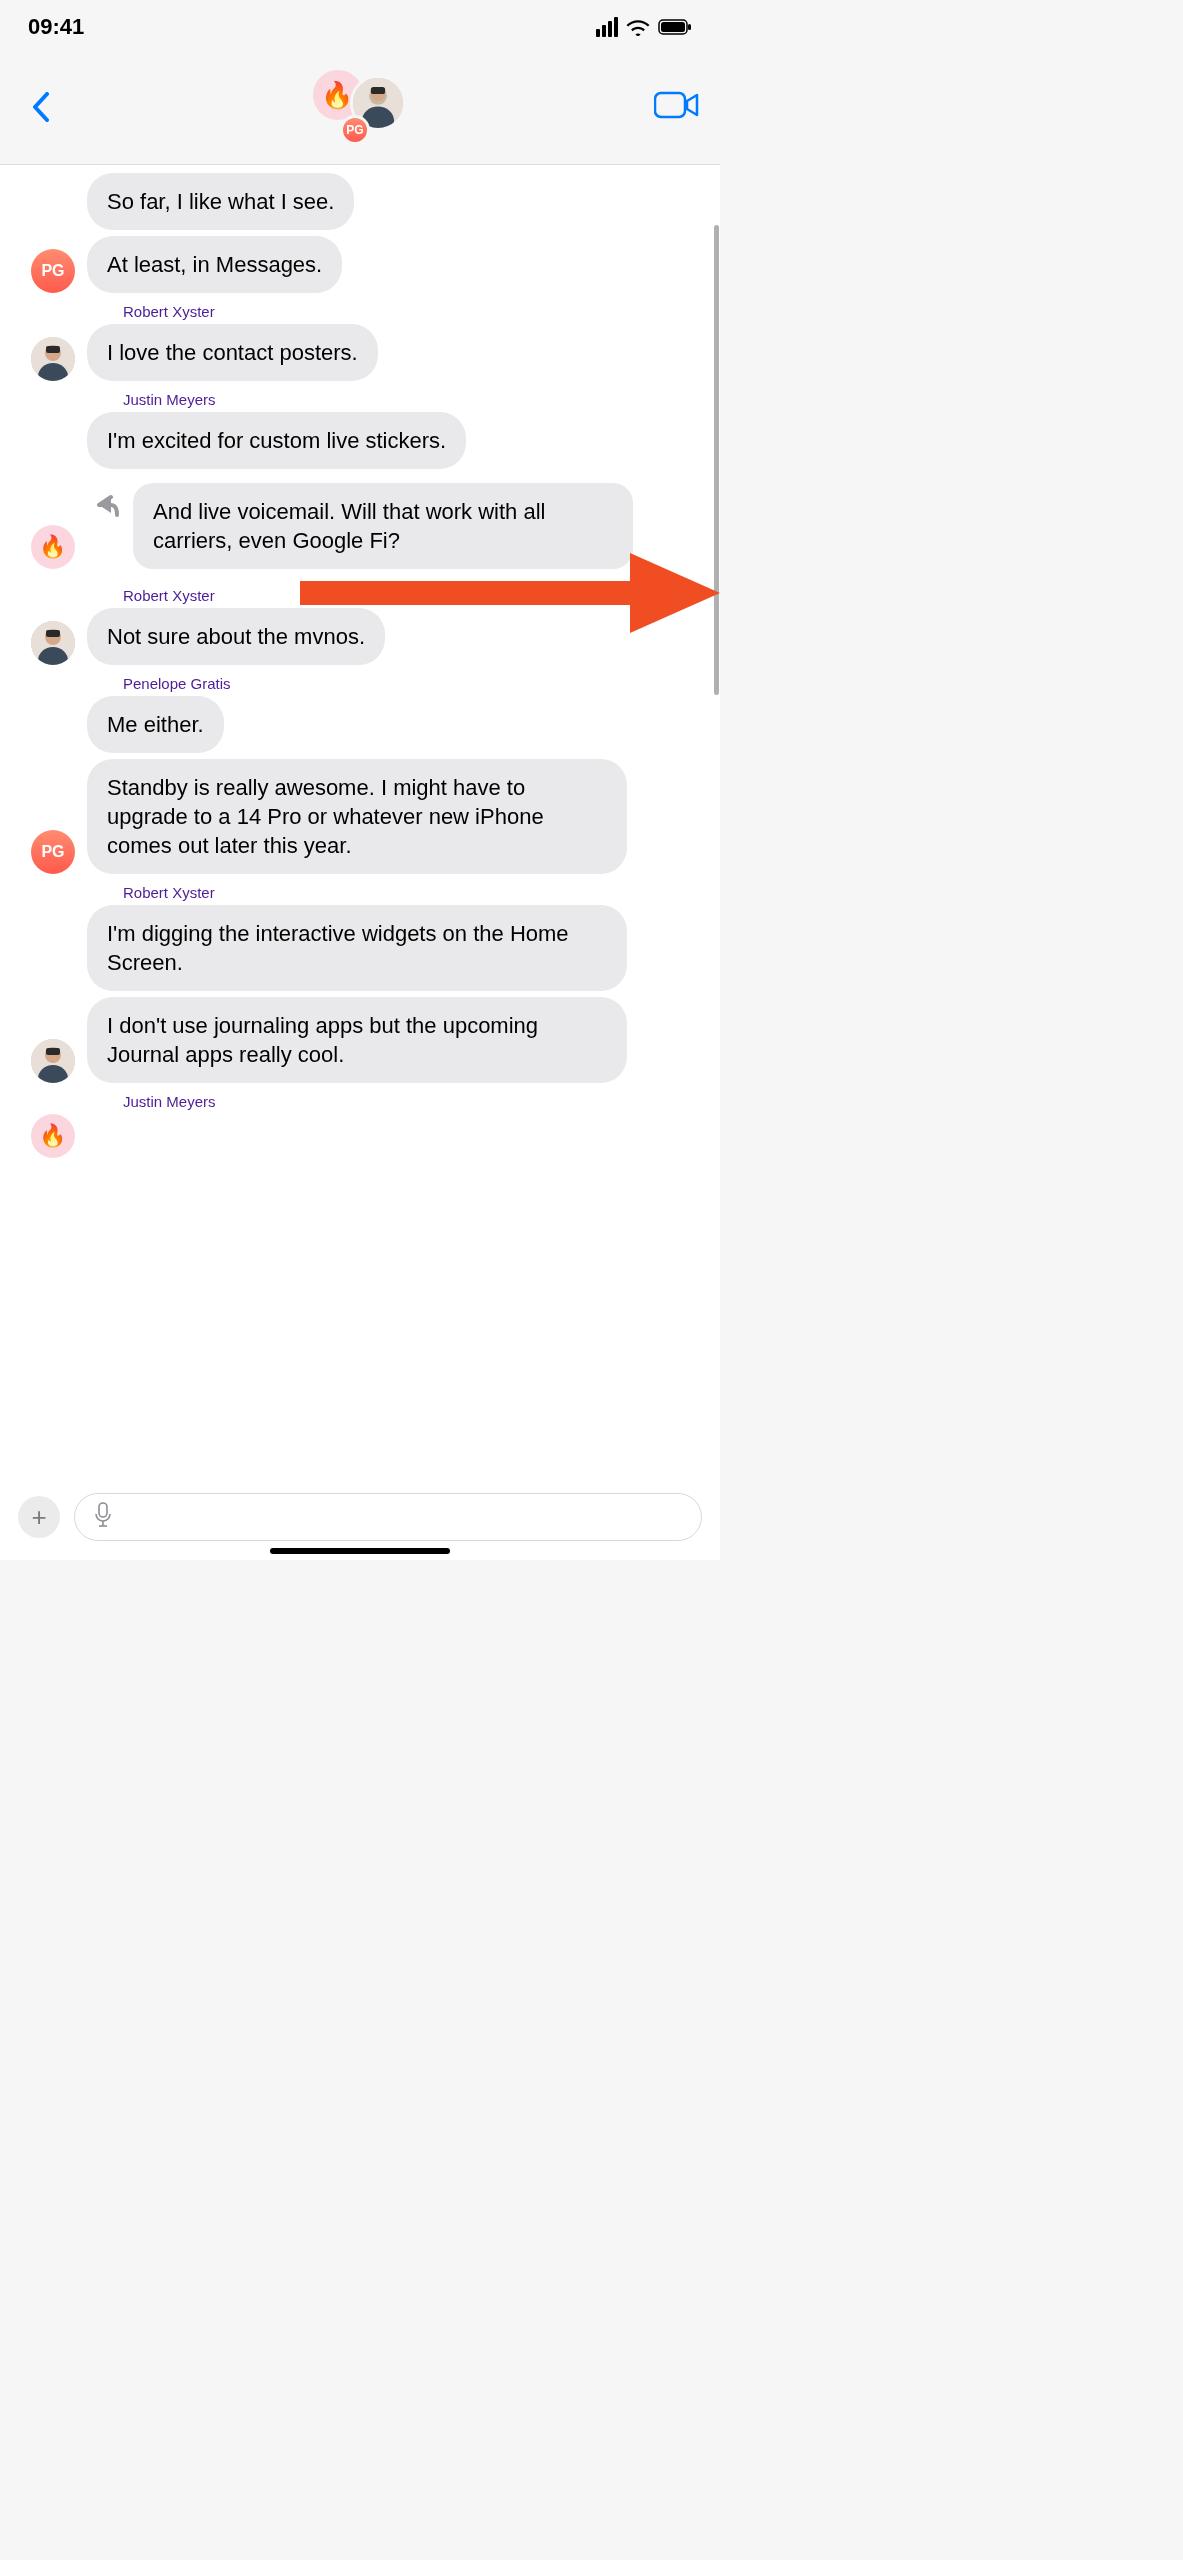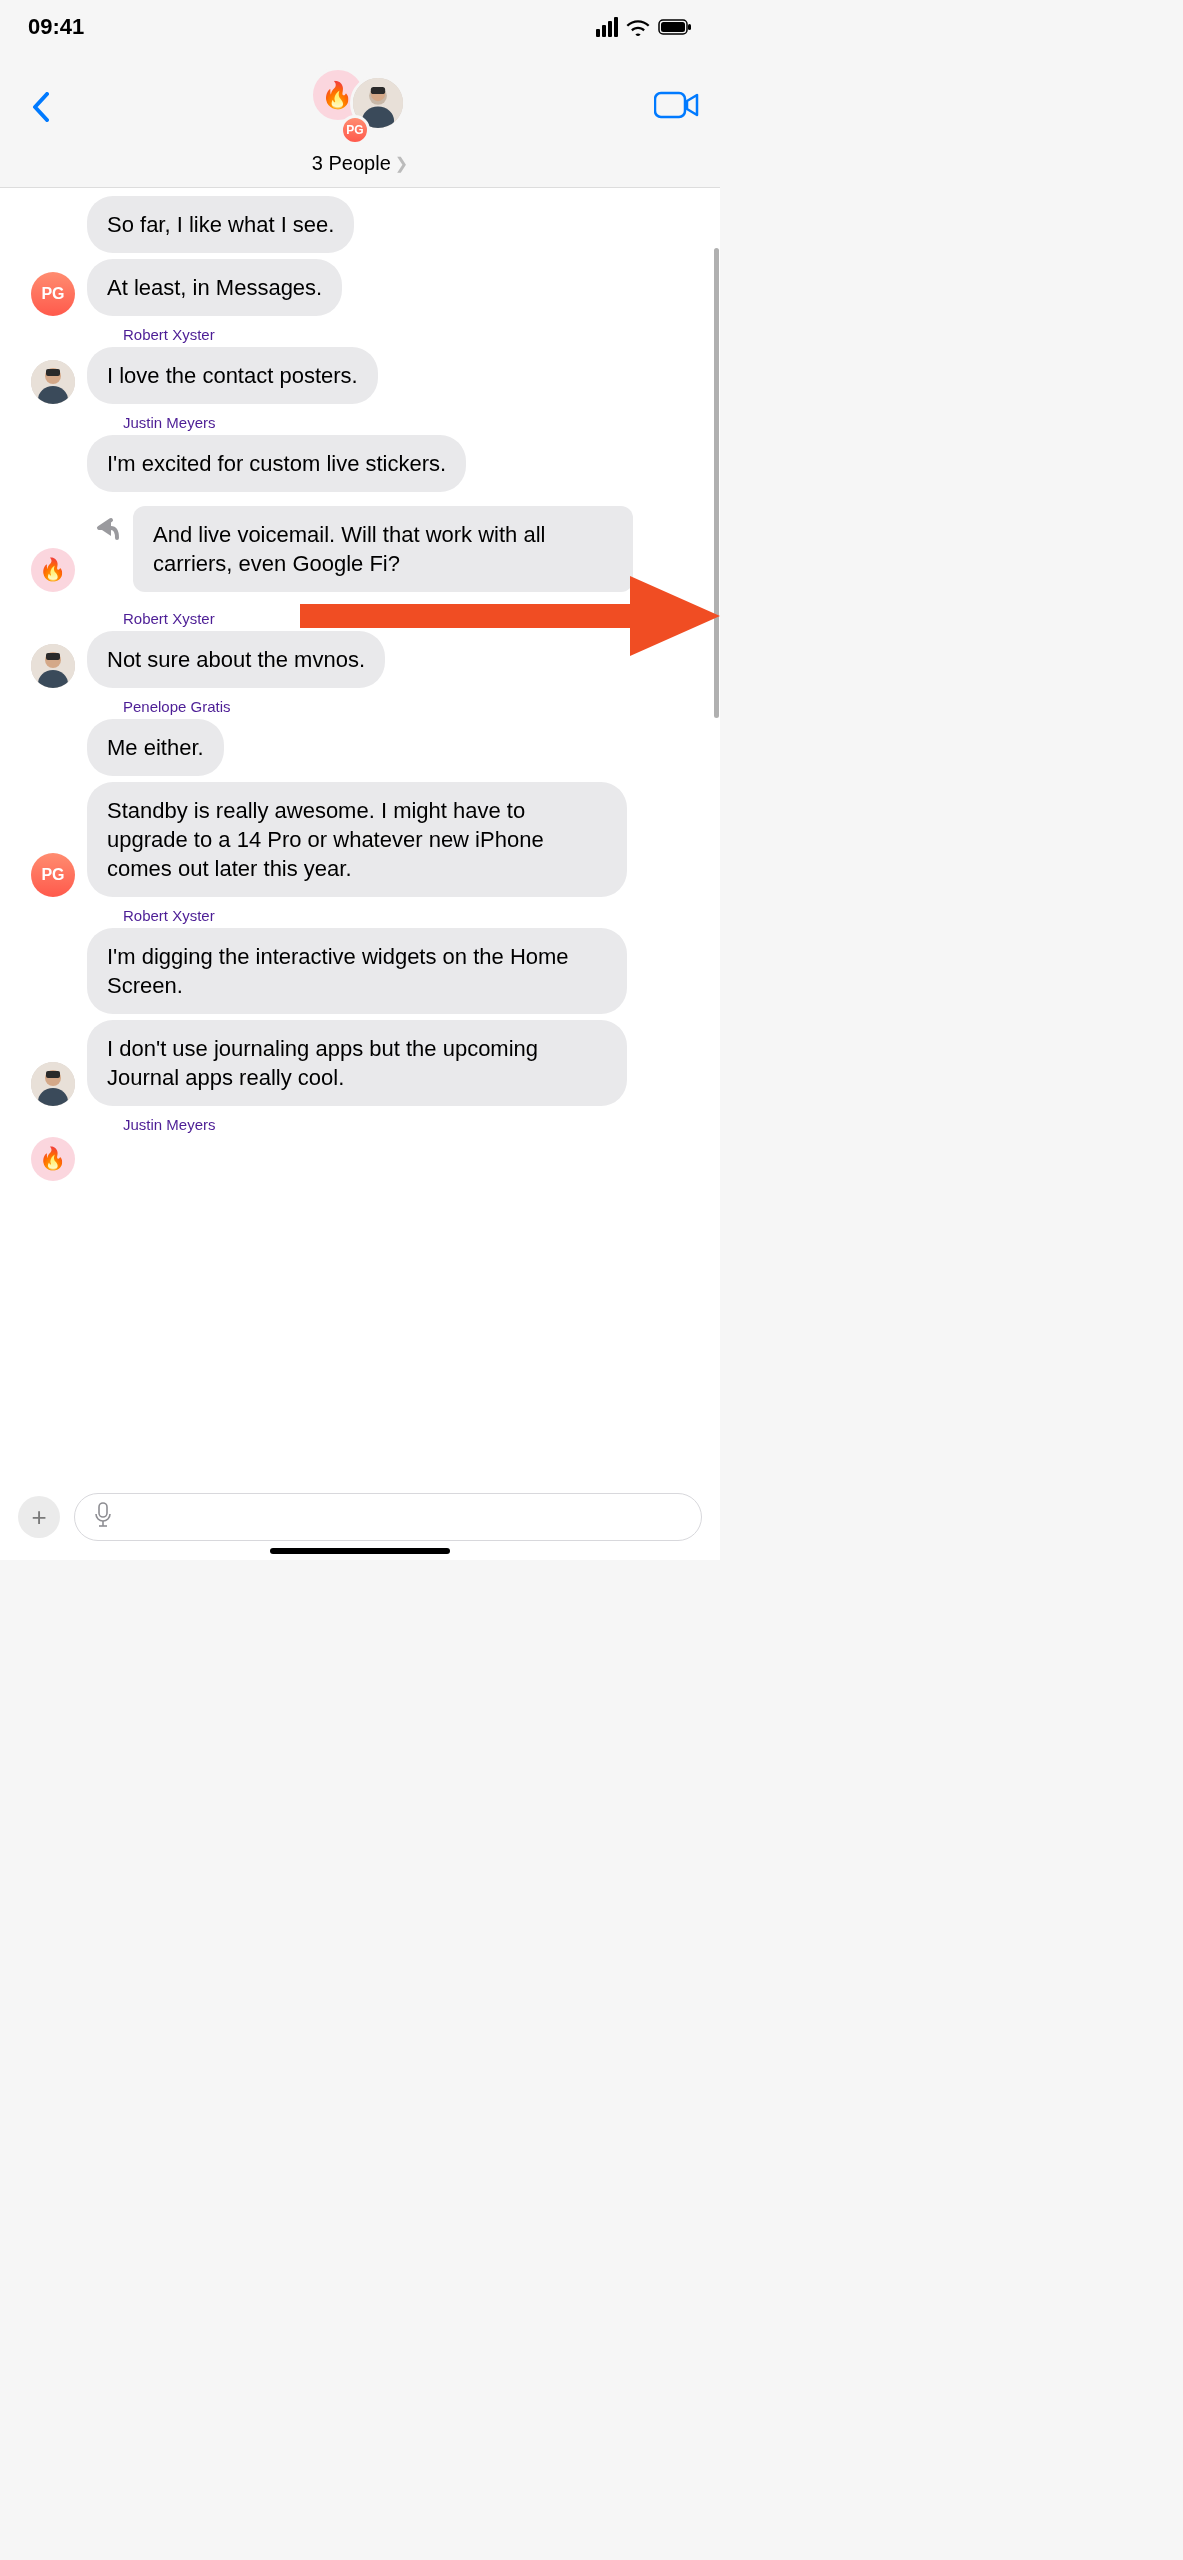--- a/index.html
+++ b/index.html
@@ -39,21 +39,21 @@
 .msg-avatar.pg { background: linear-gradient(#ff8c70,#ff5a4c); font-size: 16px; }
 .msg-avatar.photo { background: #d8d0c8; overflow: hidden; }
 .msg-avatar.photo svg { width: 100%; height: 100%; }
 .msg-avatar.fire { background: #fbd6de; }
 .bubble { background: #e9e9eb; color: #000; font-size: 22px; line-height: 1.32; padding: 14px 20px; border-radius: 26px; max-width: 540px; position: relative; }
 .bubble.tail::before { content: ""; position: absolute; left: -6px; bottom: 4px; width: 16px; height: 16px; background: #e9e9eb; border-bottom-right-radius: 14px; z-index: -1; }
 .no-av { margin-left: 56px; }
 
 .reply-row { display: flex; align-items: flex-end; margin: 14px 0 18px; position: relative; }
 .reply-arrow { width: 26px; height: 26px; margin: 0 10px 50px 6px; }
-.reply-bubble { background: #e9e9eb; color: #000; font-size: 22px; line-height: 1.32; padding: 14px 20px; border-radius: 12px; max-width: 500px; margin-left: 4px; }
+.reply-bubble { background: #e9e9eb; color: #000; font-size: 22px; line-height: 1.32; padding: 14px 20px; border-radius: 20px; max-width: 500px; margin-left: 4px; }
 
 .big-arrow { position: absolute; left: 300px; top: 388px; width: 420px; height: 80px; }
 
 
 .composer { height: 86px; background: #fff; display: flex; align-items: center; padding: 0 18px; gap: 14px; }
 .plus-btn { width: 42px; height: 42px; border-radius: 50%; background: #ebebeb; display: flex; align-items: center; justify-content: center; color: #7a7a7a; font-size: 26px; font-weight: 300; }
 .input-wrap { flex: 1; height: 48px; border: 1px solid #d8d8dc; border-radius: 24px; display: flex; align-items: center; padding: 0 14px 0 18px; background: #fff; }
 .input-wrap input { flex: 1; border: none; outline: none; font-size: 20px; color: #000; background: transparent; }
 .input-wrap input::placeholder { color: #b4b4ba; }
 .mic-icon svg { width: 20px; height: 26px; }
@@ -109,24 +109,20 @@
         </div>
         <div class="avatar pg-av">PG</div>
       </div>
       <div class="video-btn">
         <svg viewBox="0 0 46 30">
             <rect x="1" y="3" width="30" height="24" rx="6" fill="none" stroke="#007aff" stroke-width="2.5"></rect>
             <path d="M33 11 L43 5 L43 25 L33 19 Z" fill="none" stroke="#007aff" stroke-width="2.5" stroke-linejoin="round"></path>
           </svg>
       </div>
     </div>
-    <div class="header-sub">
-      <span>3 People</span>
-      <span class="chev">❯</span>
-    </div>
   </div>
 
   <div class="messages">
     <div class="scroll-indicator"></div>
 
     <div class="msg-row no-av">
       <div class="bubble">So far, I like what I see.</div>
     </div>
     <div class="msg-row">
       <div class="msg-avatar pg">PG</div>

